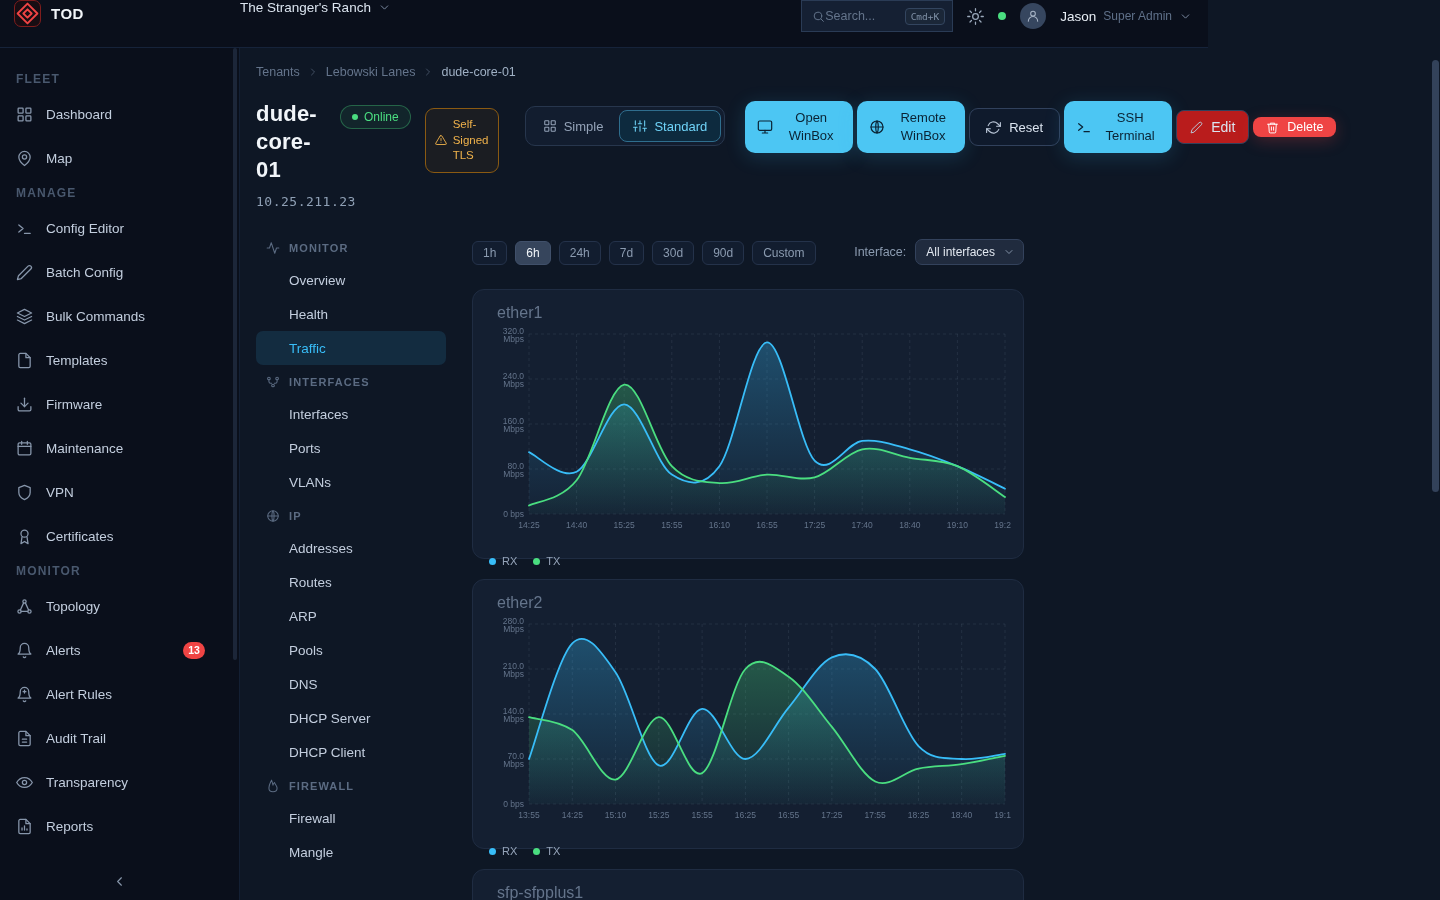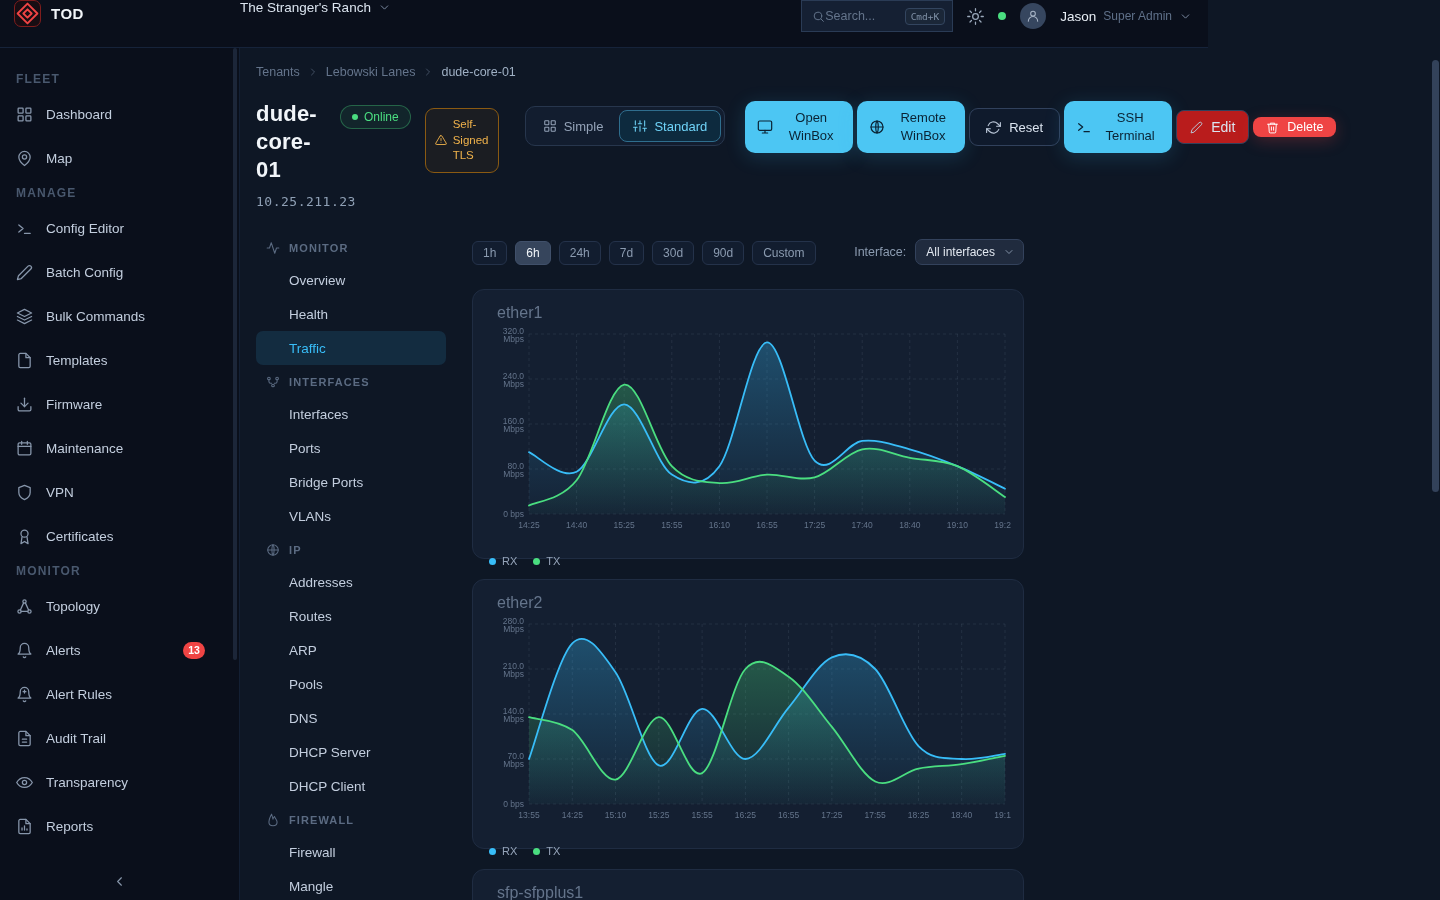--- a/index.html
+++ b/index.html
@@ -509,21 +509,20 @@
                 <circle cx="5" cy="6" r="2.3"></circle>
                 <circle cx="19" cy="6" r="2.3"></circle>
                 <circle cx="12" cy="18" r="2.3"></circle>
                 <path d="M5 8.3V11a3 3 0 0 0 3 3h1.6M19 8.3V11a3 3 0 0 1-3 3h-1.6"></path>
               </svg>
             </span>
             <span>INTERFACES</span>
           </div>
           <div class="sn-item">Interfaces</div>
           <div class="sn-item">Ports</div>
-          <div class="sn-item">Bridge Ports</div>
           <div class="sn-item">VLANs</div>
         </div>
         <div class="sn-section">
           <div class="sn-header">
             <span class="ic">
               <svg class="icsvg" viewBox="0 0 24 24" fill="none" stroke="currentColor" stroke-width="1.8" stroke-linecap="round" stroke-linejoin="round">
                 <circle cx="12" cy="12" r="9"></circle>
                 <path d="M3 12h18M12 3c2.5 2.5 2.5 15.5 0 18M12 3c-2.5 2.5-2.5 15.5 0 18"></path>
               </svg>
             </span>

